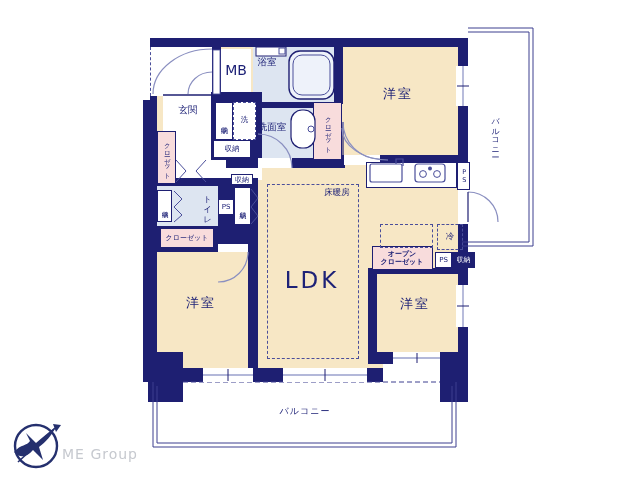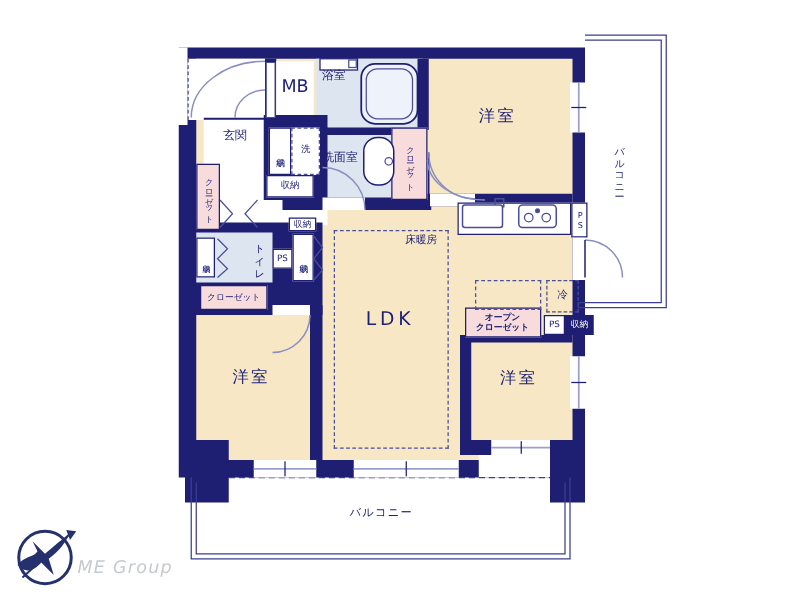--- a/index.html
+++ b/index.html
@@ -180,21 +180,21 @@
       <circle cx="36" cy="446" r="21" fill="none" stroke="#25306e" stroke-width="2.4"></circle>
       <line x1="18" y1="462" x2="55" y2="428" stroke="#25306e" stroke-width="1.6"></line>
       <polygon points="53,424 61,425 56,432" fill="#25306e"></polygon>
       <path d="M14,452 C21,444 27,446 30,441 L26,433 L36,443 C43,437 50,431 56,427 C51,436 46,442 39,447 L43,460 L33,450 C27,457 20,459 14,452 Z" fill="#25306e"></path>
     </g>
   </svg>
 
   <div class="lb" style="left:398px;top:94px;font-size:13px;letter-spacing:2px;">洋室</div>
   <div class="lb" style="left:201px;top:303px;font-size:13px;letter-spacing:2px;">洋室</div>
   <div class="lb" style="left:415px;top:304px;font-size:13px;letter-spacing:2px;">洋室</div>
-  <div class="lb" style="left:312px;top:256px;font-size:15px;letter-spacing:3px;">LDK</div>
+  <div class="lb" style="left:312px;top:280px;font-size:23px;letter-spacing:3px;">LDK</div>
   <div class="lb" style="left:267px;top:62px;font-size:9.5px;">浴室</div>
   <div class="lb" style="left:272px;top:127px;font-size:9.5px;">洗面室</div>
   <div class="lb" style="left:188px;top:110px;font-size:9.5px;">玄関</div>
   <div class="lb vt" style="left:207px;top:205px;font-size:8px;">トイレ</div>
   <div class="lb" style="left:236px;top:70px;font-size:14px;">MB</div>
 
   <div class="lb vt" style="left:166.5px;top:157px;font-size:6.5px;letter-spacing:0;">クローゼット</div>
   <div class="lb vt" style="left:327.5px;top:131px;font-size:6.5px;letter-spacing:0;">クローゼット</div>
   <div class="lb" style="left:187px;top:238px;font-size:7px;">クローゼット</div>
   <div class="lb" style="left:402px;top:258px;font-size:7px;font-weight:bold;">
@@ -212,15 +212,15 @@
 
   <div class="lb" style="left:226px;top:207px;font-size:7px;">PS</div>
   <div class="lb vt" style="left:463.5px;top:176px;font-size:6.5px;letter-spacing:0;">PS</div>
   <div class="lb" style="left:443.5px;top:260px;font-size:7px;">PS</div>
 
   <div class="lb" style="left:337px;top:193px;font-size:8.5px;">床暖房</div>
   <div class="lb" style="left:450px;top:237px;font-size:8.5px;">冷</div>
   <div class="lb vt" style="left:495px;top:133px;font-size:8px;">バルコニー</div>
   <div class="lb" style="left:305px;top:411px;font-size:9px;letter-spacing:1px;">バルコニー</div>
 
-  <div class="logo-text" style="left:62px;top:446px;font-style:italic;">ME Group</div>
+  <div class="logo-text" style="left:62px;top:446px;">ME Group</div>
 
 </div>
 
 </body></html>

